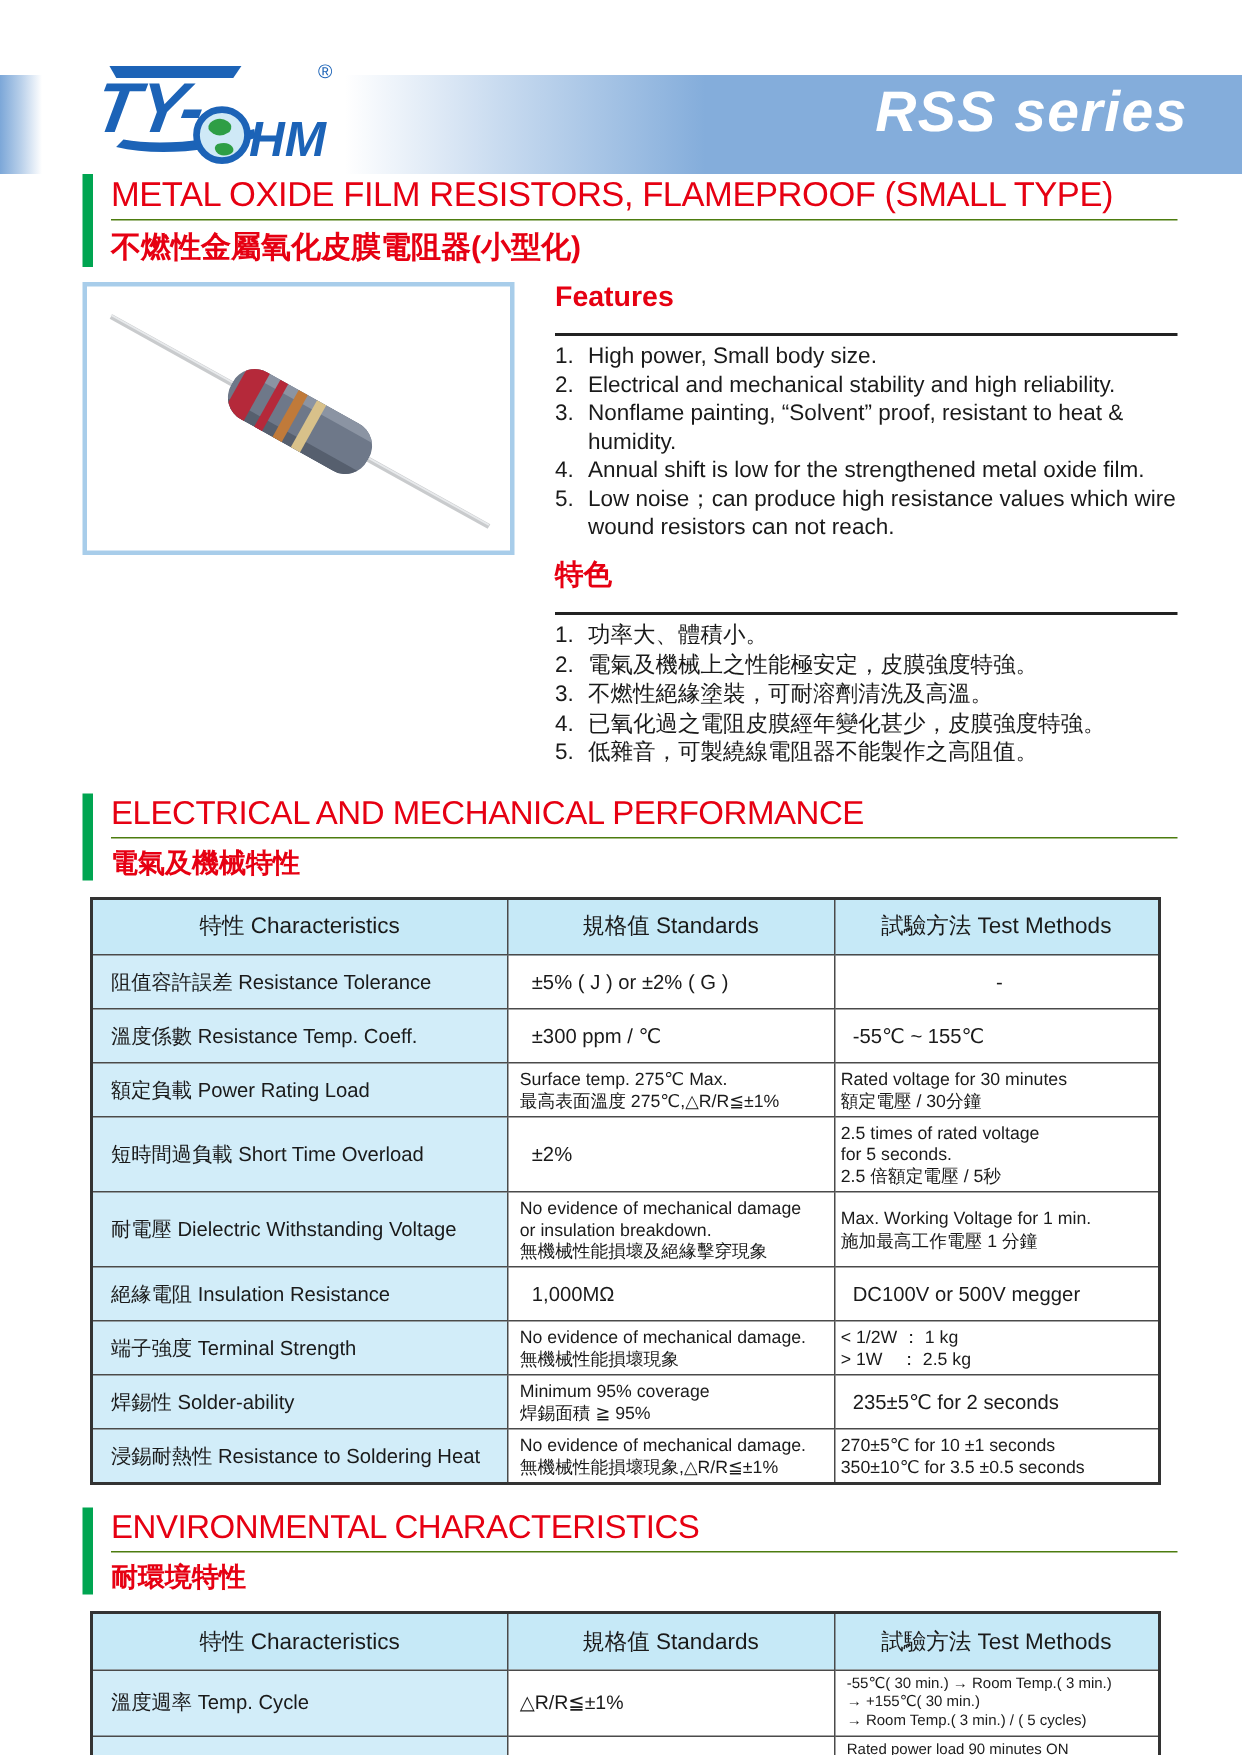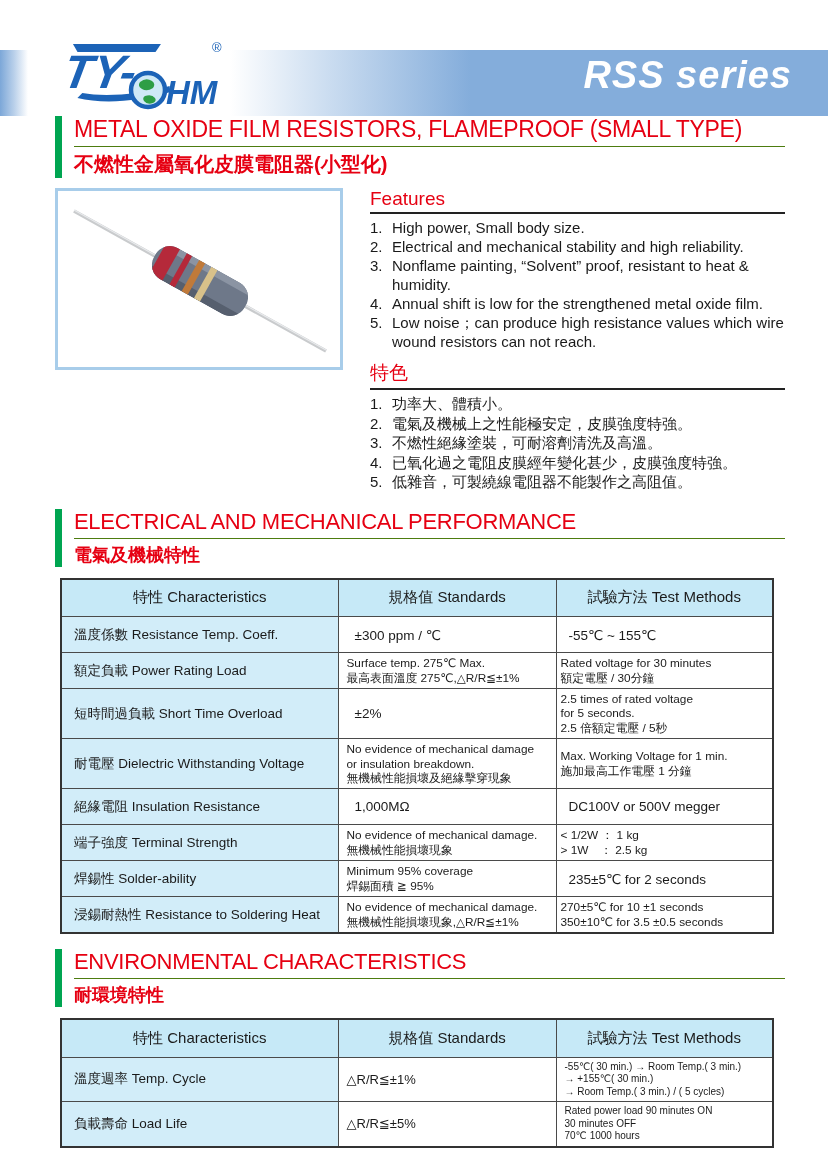--- a/index.html
+++ b/index.html
@@ -35,22 +35,22 @@
     border-bottom:1px solid #4d7c0f;padding-bottom:3px;letter-spacing:-0.3px;white-space:nowrap;
   }
   .sec-zh{font-size:20px;font-weight:bold;color:var(--red,#e60012);padding-top:4px}
   .sec-mid .sec-en{font-size:22px}
   .sec-mid .sec-zh{font-size:18px}
   
   .row{display:flex;margin-top:10px}
   .photo{width:288px;height:182px;border:3px solid #a8cdea;background:#fff;flex:none}
   .feat{flex:1;margin-left:27px}
   .feat-h{
-    font-size:19px;font-weight:normal;color:var(--red,#e60012);
-    border-bottom:2px solid #222;padding-bottom:2px;margin-bottom:4px;
+    font-size:19px;font-weight:bold;color:var(--red,#e60012);
+    border-bottom:2px solid #222;padding-bottom:12px;margin-bottom:4px;
   }
   .feat-h.zh{margin-top:9px}
   .li{display:flex;font-size:15px;line-height:19px}
   .li .num{width:22px;flex:none}
   .li .txt{flex:1}
   .list-zh .li{line-height:19.5px}
   
   .sec-elec{margin-top:17px}
   .sec-env{margin-top:15px}
   table{
@@ -190,20 +190,25 @@
       </colgroup>
     <thead>
       <tr>
         <th>特性  Characteristics</th>
         <th>規格值  Standards</th>
         <th>試驗方法  Test Methods</th>
       </tr>
     </thead>
     <tbody>
         <tr>
+          <td>阻值容許誤差  Resistance Tolerance</td>
+          <td>±5% ( J ) or ±2% ( G )</td>
+          <td class="center">-</td>
+        </tr>
+        <tr>
           <td>溫度係數  Resistance Temp. Coeff.</td>
           <td>±300 ppm / ℃</td>
           <td>-55℃ ~ 155℃</td>
         </tr>
         <tr>
           <td>額定負載 Power Rating Load</td>
           <td class="multi">Surface temp. 275℃ Max.<br>最高表面溫度 275℃,△R/R≦±1%</td>
           <td class="multi">Rated voltage for 30 minutes<br>額定電壓 / 30分鐘</td>
         </tr>
         <tr>

